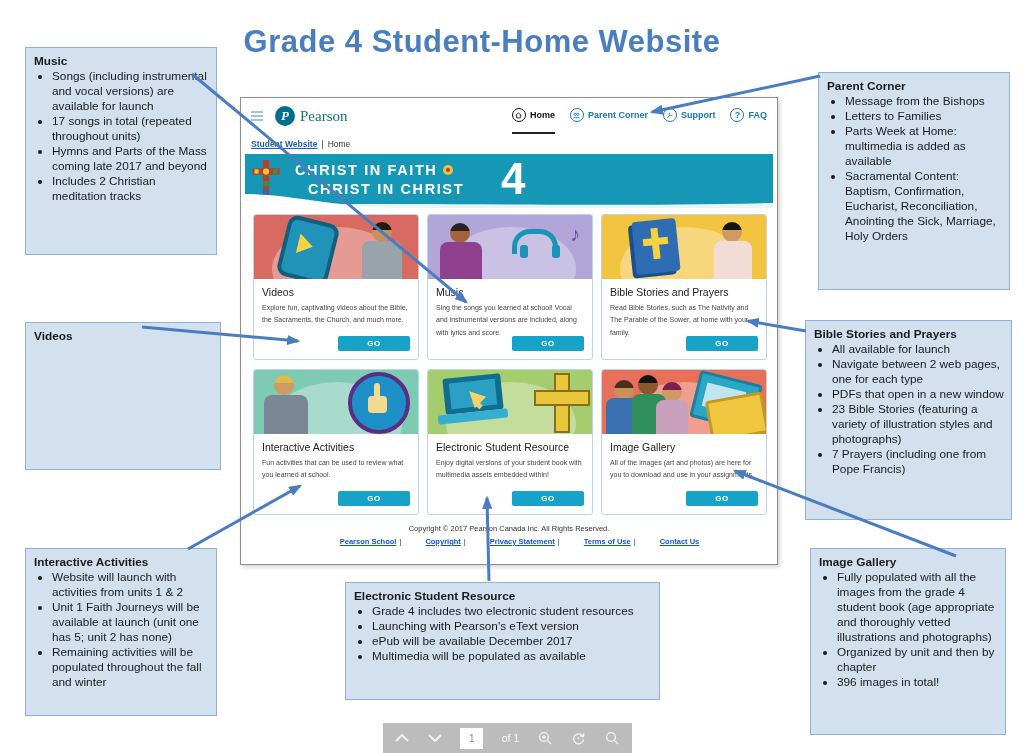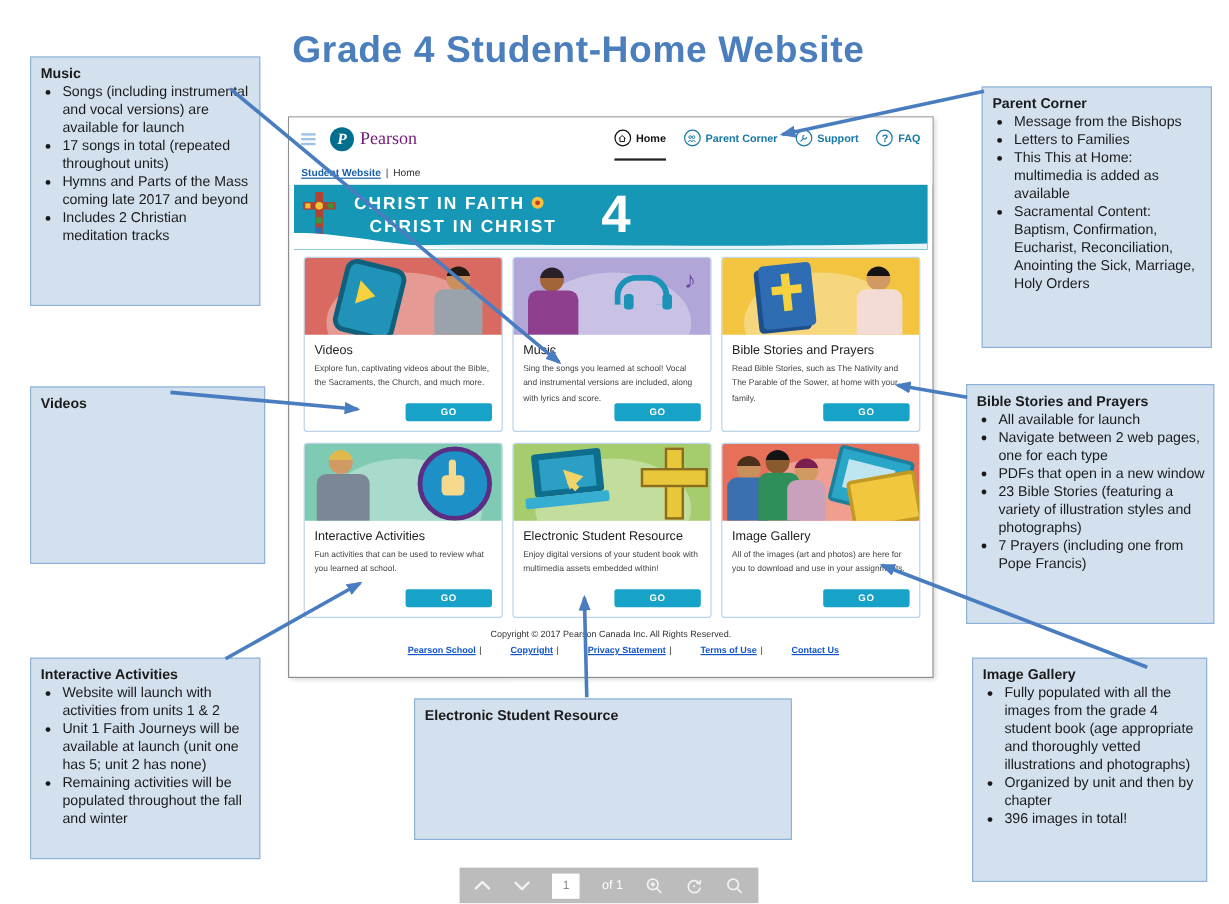--- a/index.html
+++ b/index.html
@@ -29,21 +29,21 @@
   #site{position:absolute;left:240px;top:97px;width:538px;height:468px;background:#fff;
       border:1px solid #8f8f8f;box-shadow:2px 2px 4px rgba(0,0,0,.18);box-sizing:border-box;}
 
   
   .s-header{position:absolute;left:0;top:0;right:0;height:36px;display:flex;align-items:center;
       padding:0 10px;box-sizing:border-box;background:#fff;}
   .burger{width:12px;height:2px;background:#9dc3e6;box-shadow:0 4px 0 #9dc3e6,0 -4px 0 #9dc3e6;
       margin-right:12px;cursor:pointer;}
   .plogo{width:20px;height:20px;border-radius:50%;background:#036f8f;color:#fff;display:flex;
       align-items:center;justify-content:center;font:italic bold 13px "Liberation Serif",serif;}
-  .brandname{font:15px "Liberation Serif",serif;color:#701a75;margin-left:5px;}
+  .brandname{font:15px "Liberation Serif",serif;color:#0f766e;margin-left:5px;}
   .s-nav{margin-left:auto;display:flex;align-items:center;gap:15px;height:36px;}
   .nav-item{display:flex;align-items:center;gap:4px;font-size:9px;font-weight:bold;
       color:#1878a8;height:100%;cursor:pointer;border-bottom:2px solid transparent;box-sizing:border-box;}
   .nav-item.active{color:#111;border-bottom-color:#222;}
   .ncirc{width:14px;height:14px;border:1.2px solid currentColor;border-radius:50%;display:flex;
       align-items:center;justify-content:center;box-sizing:border-box;}
   .ncirc svg{width:9px;height:9px;display:block;}
   .qmark{font-size:9px;font-weight:bold;}
 
   
@@ -327,21 +327,21 @@
       <li>Hymns and Parts of the Mass coming late 2017 and beyond</li>
       <li>Includes 2 Christian meditation tracks</li>
     </ul>
   </div>
 
   <div class="callout" id="co-parent">
     <div class="ct">Parent Corner</div>
     <ul>
       <li>Message from the Bishops</li>
       <li>Letters to Families</li>
-      <li>This This at Home: multimedia is added as available</li>
+      <li>Parts Week at Home: multimedia is added as available</li>
       <li>Sacramental Content: Baptism, Confirmation, Eucharist, Reconciliation, Anointing the Sick, Marriage, Holy Orders</li>
     </ul>
   </div>
 
   <div class="callout" id="co-videos">
     <div class="ct">Videos</div>
   </div>
 
   <div class="callout" id="co-bible">
     <div class="ct">Bible Stories and Prayers</div>
@@ -358,20 +358,26 @@
     <div class="ct">Interactive Activities</div>
     <ul>
       <li>Website will launch with activities from units 1 &amp; 2</li>
       <li>Unit 1 Faith Journeys will be available at launch (unit one has 5; unit 2 has none)</li>
       <li>Remaining activities will be populated throughout the fall and winter</li>
     </ul>
   </div>
 
   <div class="callout" id="co-esr">
     <div class="ct">Electronic Student Resource</div>
+    <ul>
+      <li>Grade 4 includes two electronic student resources</li>
+      <li>Launching with Pearson's eText version</li>
+      <li>ePub will be available December 2017</li>
+      <li>Multimedia will be populated as available</li>
+    </ul>
   </div>
 
   <div class="callout" id="co-gallery">
     <div class="ct">Image Gallery</div>
     <ul>
       <li>Fully populated with all the images from the grade 4 student book (age appropriate and thoroughly vetted illustrations and photographs)</li>
       <li>Organized by unit and then by chapter</li>
       <li>396 images in total!</li>
     </ul>
   </div>

